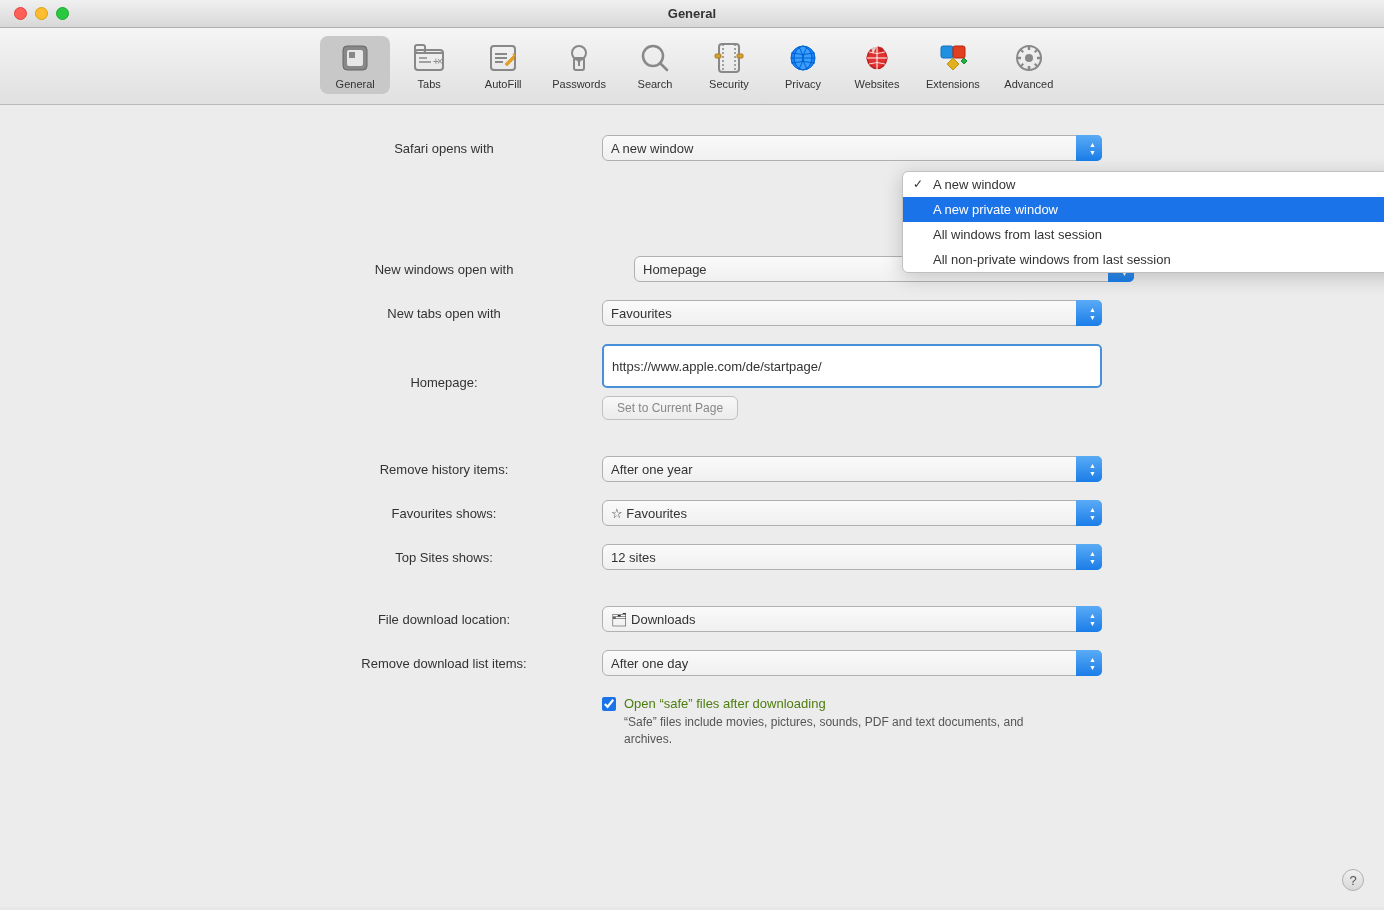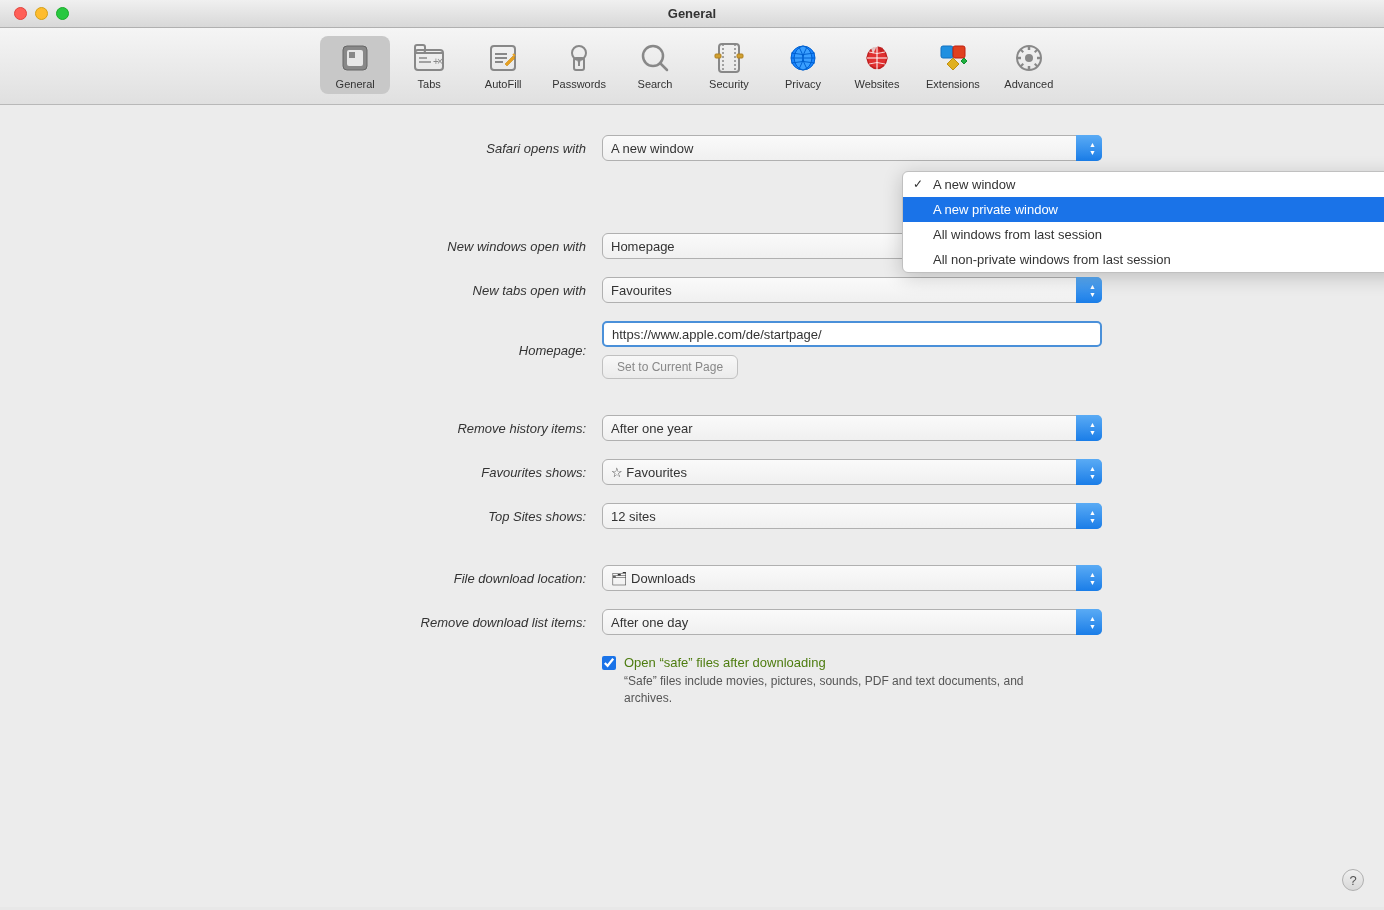--- a/index.html
+++ b/index.html
@@ -94,27 +94,26 @@
       margin: 0 auto;
     }
 
     .setting-row {
       display: flex;
       align-items: center;
       margin-bottom: 18px;
       position: relative;
     }
     .setting-label {
-      text-align: right;
+      text-align: center;
       width: 300px;
       padding-right: 16px;
       font-size: 13px;
       color: #333;
       flex-shrink: 0;
-      font-style: italic;
     }
     .setting-control {
       flex: 1;
       position: relative;
     }
 
     
     .mac-select {
       width: 100%;
       max-width: 500px;
@@ -168,21 +167,21 @@
       content: '▼';
       font-size: 7px;
       color: white;
       display: block;
       line-height: 1;
     }
 
     
     .homepage-input {
       width: 500px;
-      height: 26px;
+      height: 44px;
       border: 2px solid #4a90d9;
       border-radius: 5px;
       padding: 0 8px;
       font-size: 13px;
       color: #333;
       background: white;
       outline: none;
     }
 
     
@@ -456,21 +455,21 @@
             <span>All windows from last session</span>
           </div>
           <div class="dropdown-item">
             <span>All non-private windows from last session</span>
           </div>
         </div>
 
       </div>
     </div>
 
-    <div class="setting-row" style="margin-top: 72px;">
+    <div class="setting-row" style="margin-top: 95px; gap: 32px;">
       <span class="setting-label">New windows open with</span>
       <div class="setting-control">
         <div class="select-wrapper">
           <select class="mac-select">
             <option>Homepage</option>
           </select>
           <div class="select-arrows"></div>
         </div>
       </div>
     </div>

